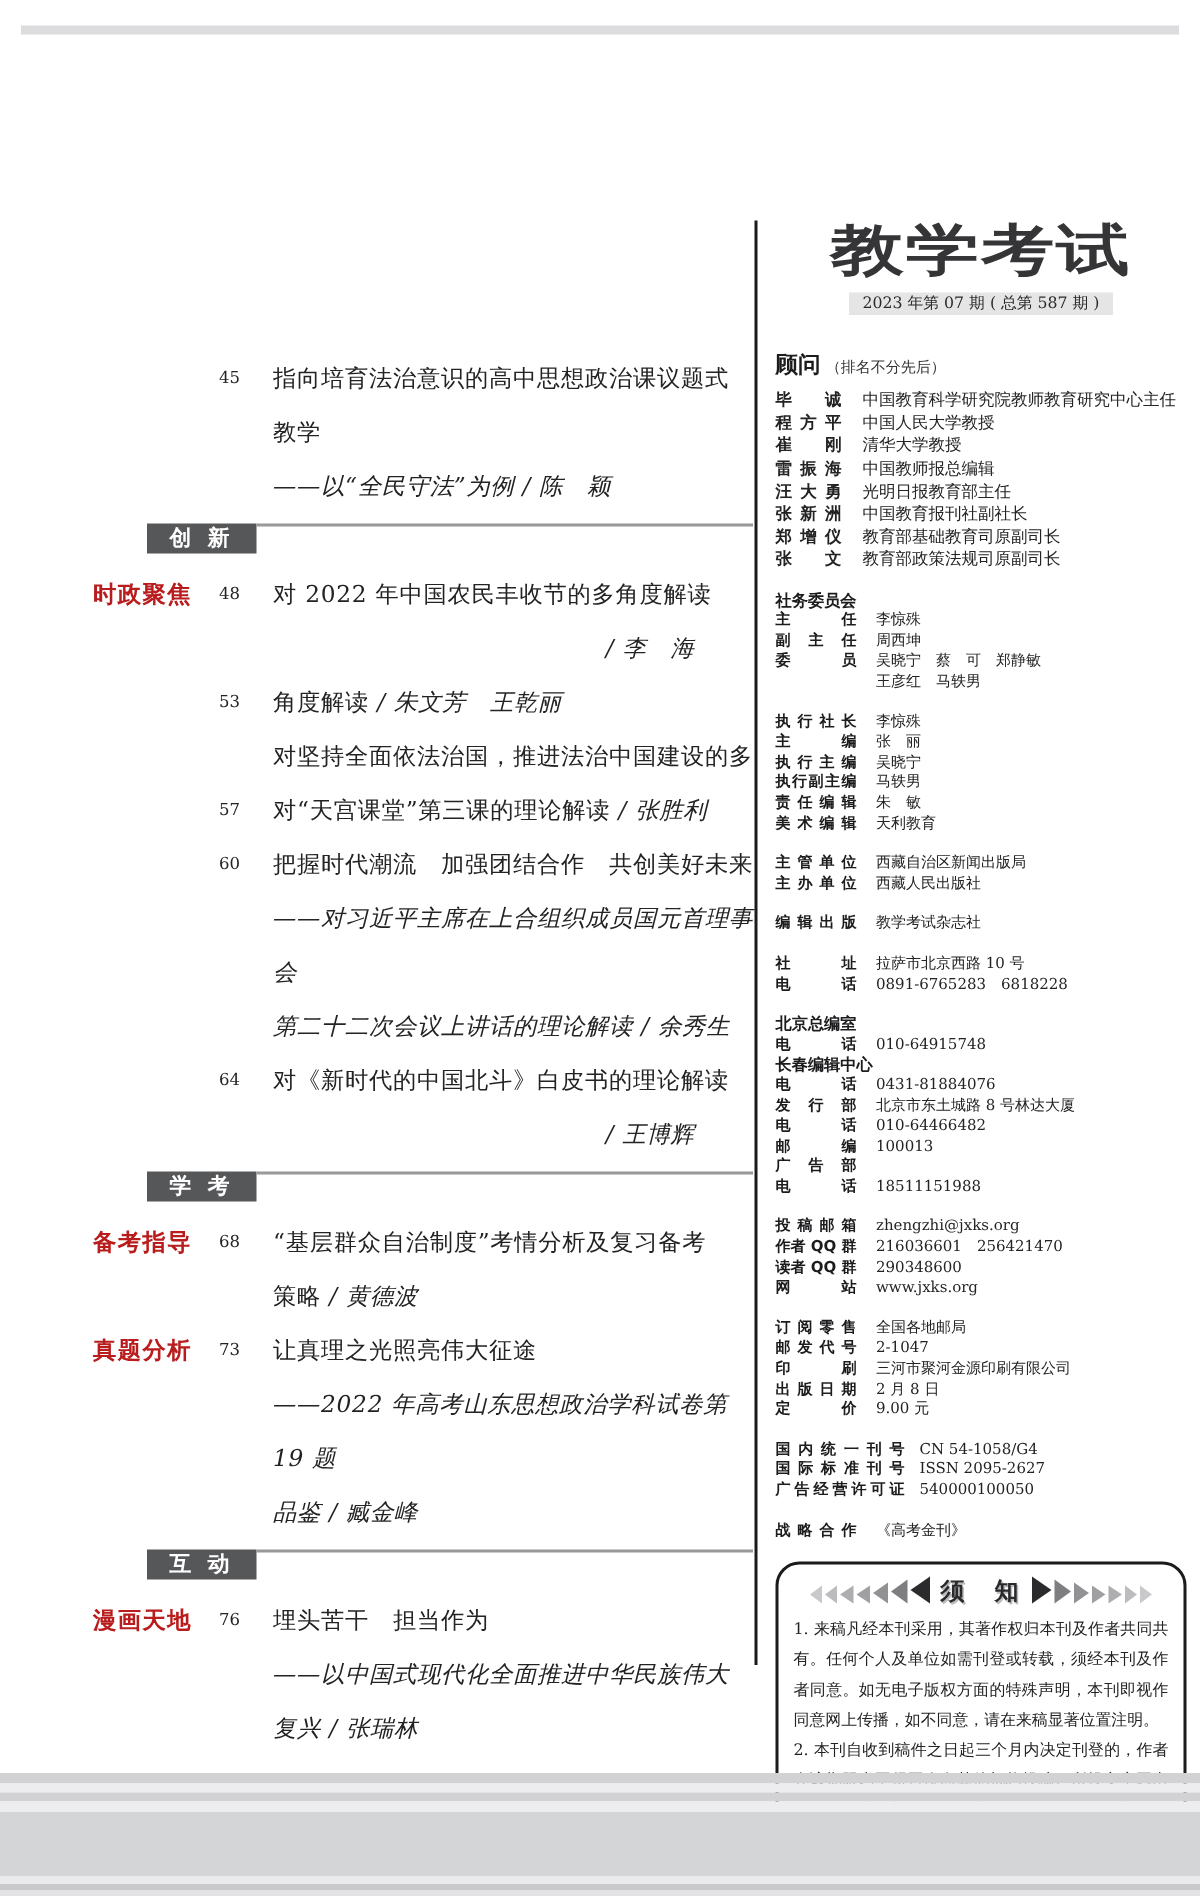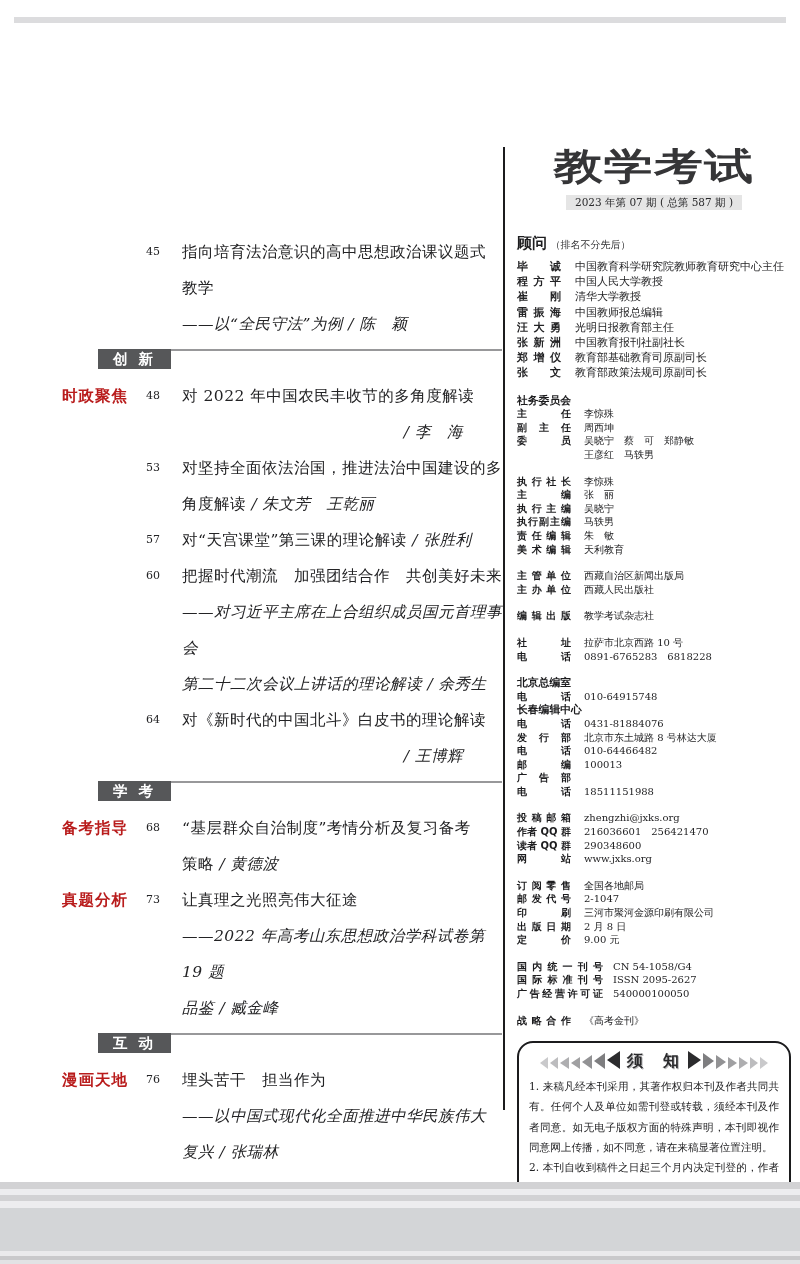--- a/index.html
+++ b/index.html
@@ -93,22 +93,22 @@
         <div class="toc-page">48</div>
         <div class="toc-lines">
           <div class="toc-line"><span>对 2022 年中国农民丰收节的多角度解读</span></div>
           <div class="toc-line right"><span class="author">/ 李　海</span></div>
         </div>
       </div>
       <div class="toc-entry">
         <div class="toc-cat"></div>
         <div class="toc-page">53</div>
         <div class="toc-lines">
+          <div class="toc-line"><span>角度解读</span> <span class="author">/ 朱文芳　王乾丽</span></div>
           <div class="toc-line"><span>对坚持全面依法治国，推进法治中国建设的多</span></div>
-          <div class="toc-line"><span>角度解读</span> <span class="author">/ 朱文芳　王乾丽</span></div>
         </div>
       </div>
       <div class="toc-entry">
         <div class="toc-cat"></div>
         <div class="toc-page">57</div>
         <div class="toc-lines">
           <div class="toc-line"><span>对“天宫课堂”第三课的理论解读</span> <span class="author">/ 张胜利</span></div>
         </div>
       </div>
       <div class="toc-entry">

